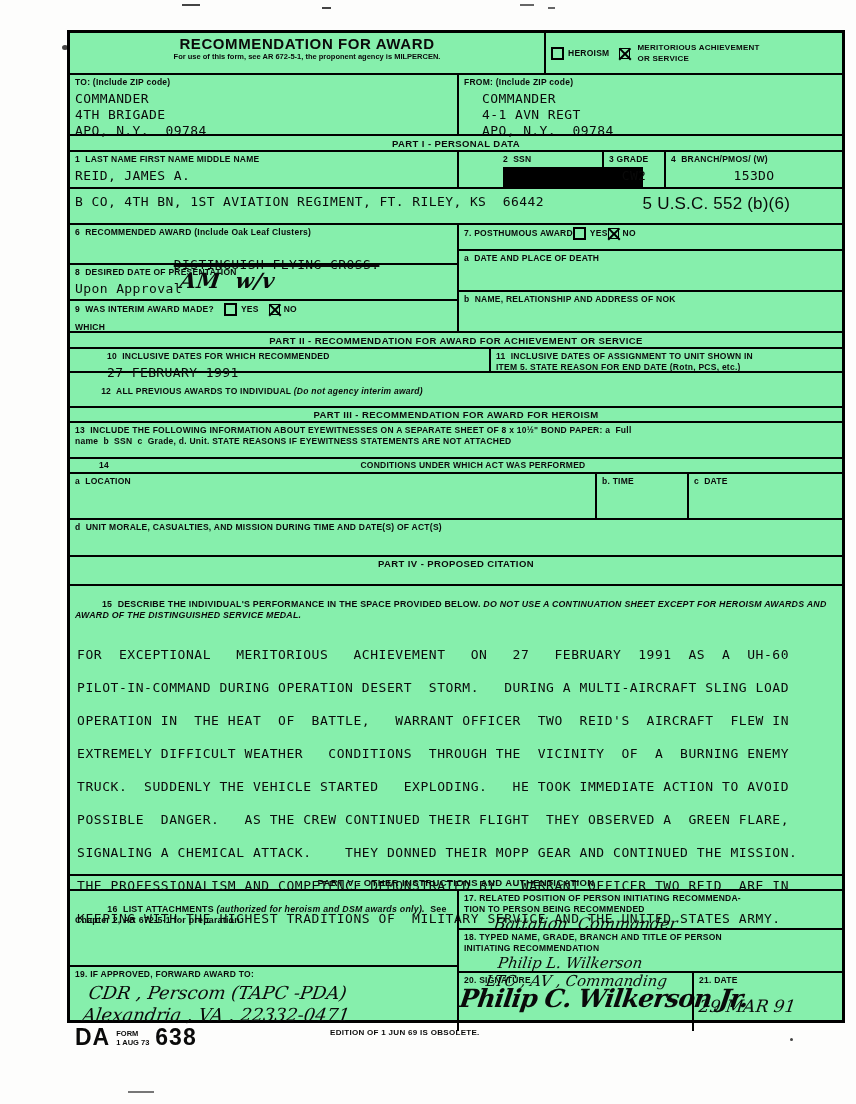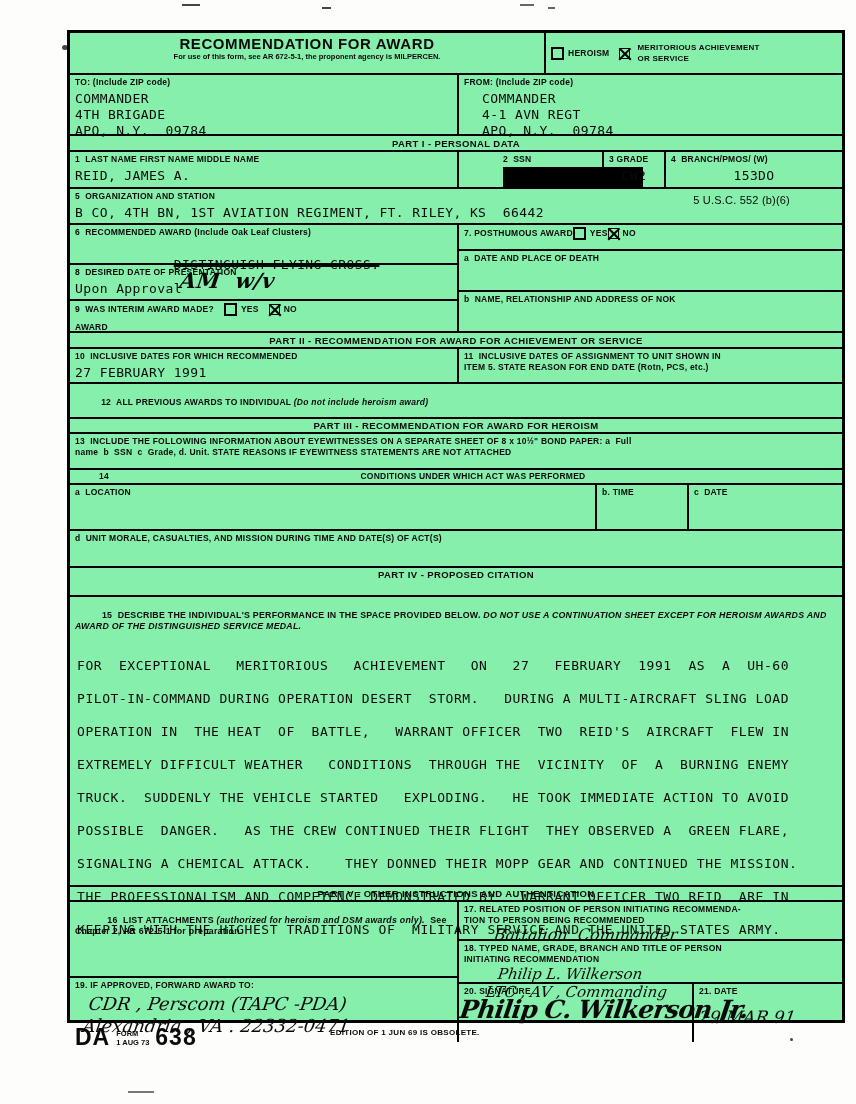--- a/index.html
+++ b/index.html
@@ -28,21 +28,21 @@
         display:inline-block;white-space:pre;}
   .strike{text-decoration:line-through;text-decoration-thickness:2.5px;}
   .redact{background:#000;height:21px;width:140px;margin-top:2px;}
   .artifact{position:absolute;background:#444;}
   .citation{font-family:"DejaVu Sans Mono", monospace;font-size:13px;letter-spacing:.55px;
             line-height:33px;white-space:pre-wrap;padding:4px 7px 0 7px;}
   .footer{position:absolute;left:75px;top:1026px;display:flex;align-items:flex-start;}
   .big{font-size:23px;font-weight:700;letter-spacing:1px;line-height:22px;}
   .tiny{font-size:7.5px;font-weight:700;line-height:9px;margin:3px 6px 0 6px;}
   .edition{position:absolute;left:330px;top:1028px;font-size:8px;font-weight:700;letter-spacing:.3px;}
-  .stamp{position:absolute;right:52px;top:5px;font-size:11px;letter-spacing:.2px;
+  .stamp{position:absolute;right:52px;top:5px;font-size:17px;letter-spacing:.2px;
          font-weight:400;font-family:"Liberation Sans", sans-serif;}
 </style>
 </head>
 <body>
 
 <div class="page">
 
   <div class="artifact" style="left:182px;top:4px;width:18px;height:2px;"></div>
   <div class="artifact" style="left:322px;top:7px;width:9px;height:2px;"></div>
   <div class="artifact" style="left:520px;top:4px;width:14px;height:2px;background:#666;"></div>
@@ -104,21 +104,20 @@
         <div class="typed" style="text-align:center;">CW2</div>
       </div>
       <div class="cell vline" style="flex:1;">
         <div class="lbl">4  BRANCH/PMOS/ (W)</div>
         <div class="typed" style="text-align:center;">153DO</div>
       </div>
     </div>
 
     <div class="frow" style="height:36px;">
       <div class="cell" style="flex:1;">
-        <div class="lbl">5  ORGANIZATION AND STATION</div>
         <div class="typed">B CO, 4TH BN, 1ST AVIATION REGIMENT, FT. RILEY, KS  66442</div>
         <div class="stamp">5 U.S.C. 552 (b)(6)</div>
       </div>
     </div>
 
     <div class="frow" style="height:108px;">
       <div style="width:387px;display:flex;flex-direction:column;">
         <div class="cell" style="height:38px;">
           <div class="lbl">6  RECOMMENDED AWARD (Include Oak Leaf Clusters)</div>
           <div class="typed">
@@ -131,21 +130,21 @@
           <div class="typed">Upon Approval</div>
         </div>
         <div class="cell" style="height:32px;border-top:2px solid #000;">
           <div class="lbl" style="display:flex;align-items:center;gap:10px;">
             <span>9  WAS INTERIM AWARD MADE?</span>
             <span style="display:flex;align-items:center;"><span class="cb"></span>
               <span>YES</span></span>
             <span style="display:flex;align-items:center;"><span class="cb checked"></span>
               <span>NO</span></span>
           </div>
-          <div class="lbl" style="margin-top:6px;">AWARD</div>
+          <div class="lbl" style="margin-top:6px;">WHICH</div>
         </div>
       </div>
       <div class="vline" style="flex:1;display:flex;flex-direction:column;">
         <div class="cell" style="height:24px;">
           <div class="lbl" style="display:flex;align-items:center;gap:0;">
             <span>7. POSTHUMOUS AWARD</span>
             <span style="display:flex;align-items:center;"><span class="cb"></span>
               <span>YES</span></span>
             <span style="display:flex;align-items:center;"><span class="cb checked"></span>
               <span>NO</span></span>
@@ -157,35 +156,35 @@
         <div class="cell" style="height:42px;border-top:2px solid #000;">
           <div class="lbl">b  NAME, RELATIONSHIP AND ADDRESS OF NOK</div>
         </div>
       </div>
     </div>
 
     <div class="frow partbar" style="height:16px;">
       <span class="lbl">PART II - RECOMMENDATION FOR AWARD FOR ACHIEVEMENT OR SERVICE</span>
     </div>
 
-    <div class="frow" style="height:35px;">
+    <div class="frow" style="height:24px;padding-left:32px;">
       <div class="cell" style="width:387px;">
         <div class="lbl">10  INCLUSIVE DATES FOR WHICH RECOMMENDED</div>
         <div class="typed">27 FEBRUARY 1991</div>
       </div>
       <div class="cell vline" style="flex:1;">
         <div class="lbl">11  INCLUSIVE DATES OF ASSIGNMENT TO UNIT SHOWN IN
 ITEM 5. STATE REASON FOR END DATE (Rotn, PCS, etc.)</div>
       </div>
     </div>
 
     <div class="frow" style="height:35px;">
       <div class="cell" style="flex:1;">
         <div class="lbl">
-          <span>12  ALL PREVIOUS AWARDS TO INDIVIDUAL </span><span class="it">(Do not include heroism award)</span>
+          <span>12  ALL PREVIOUS AWARDS TO INDIVIDUAL </span><span class="it">(Do not agency interim award)</span>
         </div>
       </div>
     </div>
 
     <div class="frow partbar" style="height:15px;">
       <span class="lbl">PART III - RECOMMENDATION FOR AWARD FOR HEROISM</span>
     </div>
 
     <div class="frow" style="height:36px;">
       <div class="cell" style="flex:1;">

